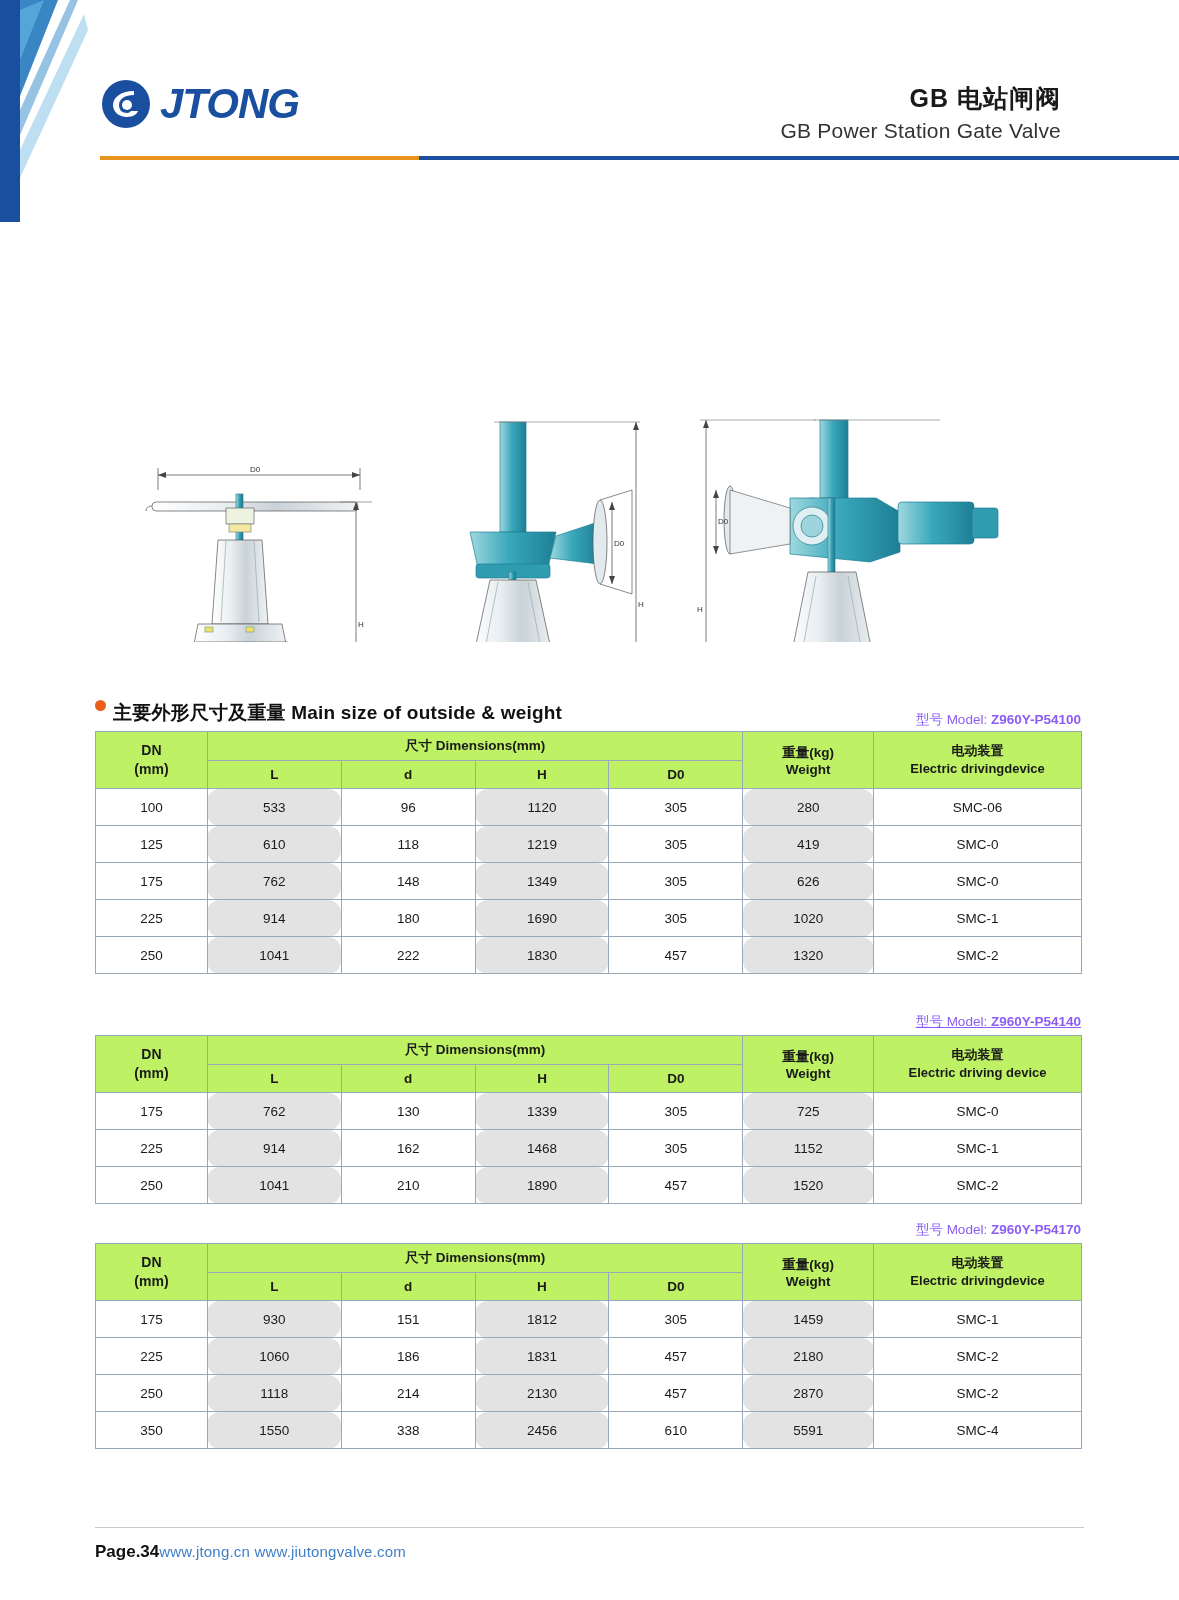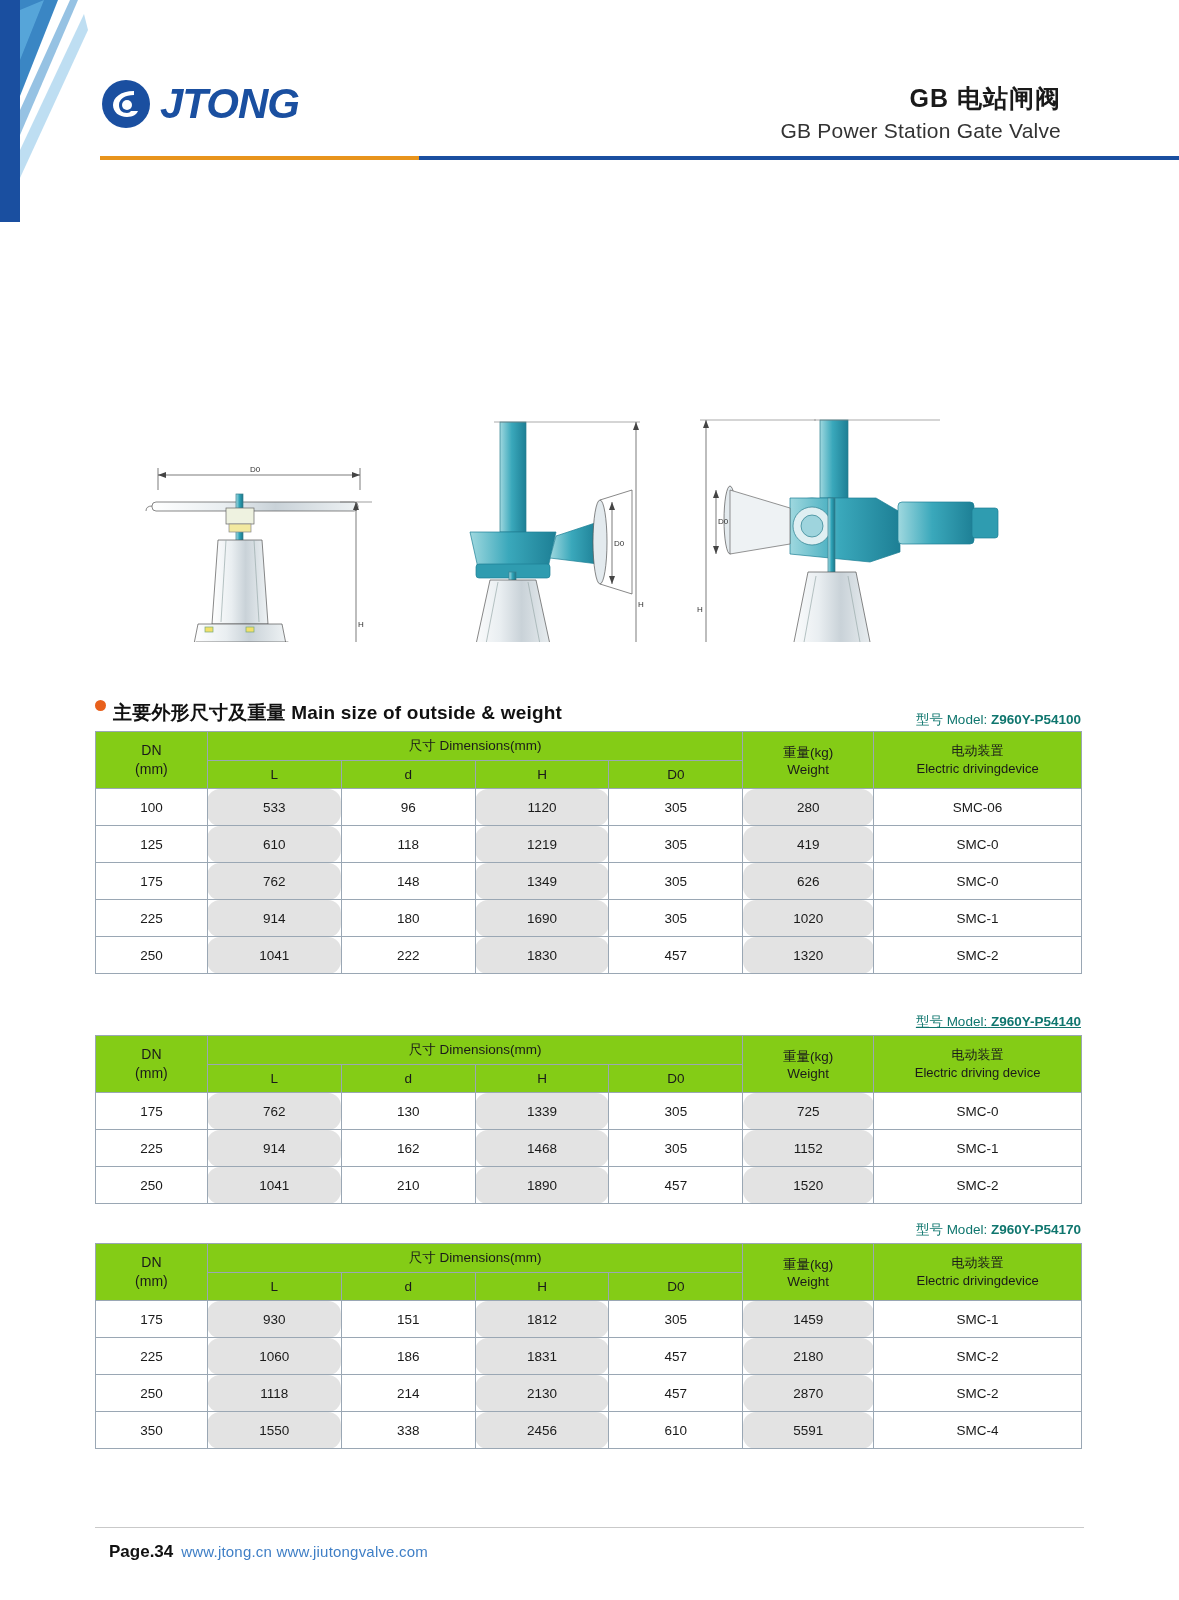--- a/index.html
+++ b/index.html
@@ -100,42 +100,42 @@
     font-weight: bold;
     color: #111;
     letter-spacing: 0.2px;
   }
 
   
   .model-label {
     position: absolute;
     right: 98px;
     font-size: 13.5px;
-    color: #0f766e;
+    color: #8b5cf6;
     white-space: nowrap;
     text-align: center;
   }
   .model-label b { font-weight: bold; }
 
   
   table.dims {
     position: absolute;
     left: 95px;
     width: 987px;
     border-collapse: collapse;
     font-size: 13px;
   }
   table.dims th, table.dims td {
     border: 1px solid #9aa7b4;
     text-align: center;
     color: #1a1a1a;
   }
   table.dims thead th {
-    background: #84cc16;
-    font-weight: normal;
+    background: #bef264;
+    font-weight: bold;
     font-size: 13.5px;
     padding: 5px 2px;
   }
   table.dims thead th.dn {
     font-size: 14px;
     line-height: 1.35;
   }
   table.dims thead th.sub {
     font-size: 13.5px;
     padding: 6px 2px;
@@ -157,25 +157,25 @@
   .col-l    { width: 134px; }
   .col-d    { width: 134px; }
   .col-h    { width: 134px; }
   .col-d0   { width: 134px; }
   .col-w    { width: 131px; }
   .col-dev  { width: 208px; }
 
   
   .footer {
     position: absolute;
-    left: 109px;
+    left: 95px;
     bottom: 38px;
     display: flex;
     align-items: baseline;
-    gap: 8px;
+    gap: 0;
   }
   .footer .page {
     font-size: 17px;
     font-weight: bold;
     color: #111;
   }
   .footer .sites {
     font-size: 15px;
     color: #3f7fc6;
     letter-spacing: 0.2px;

